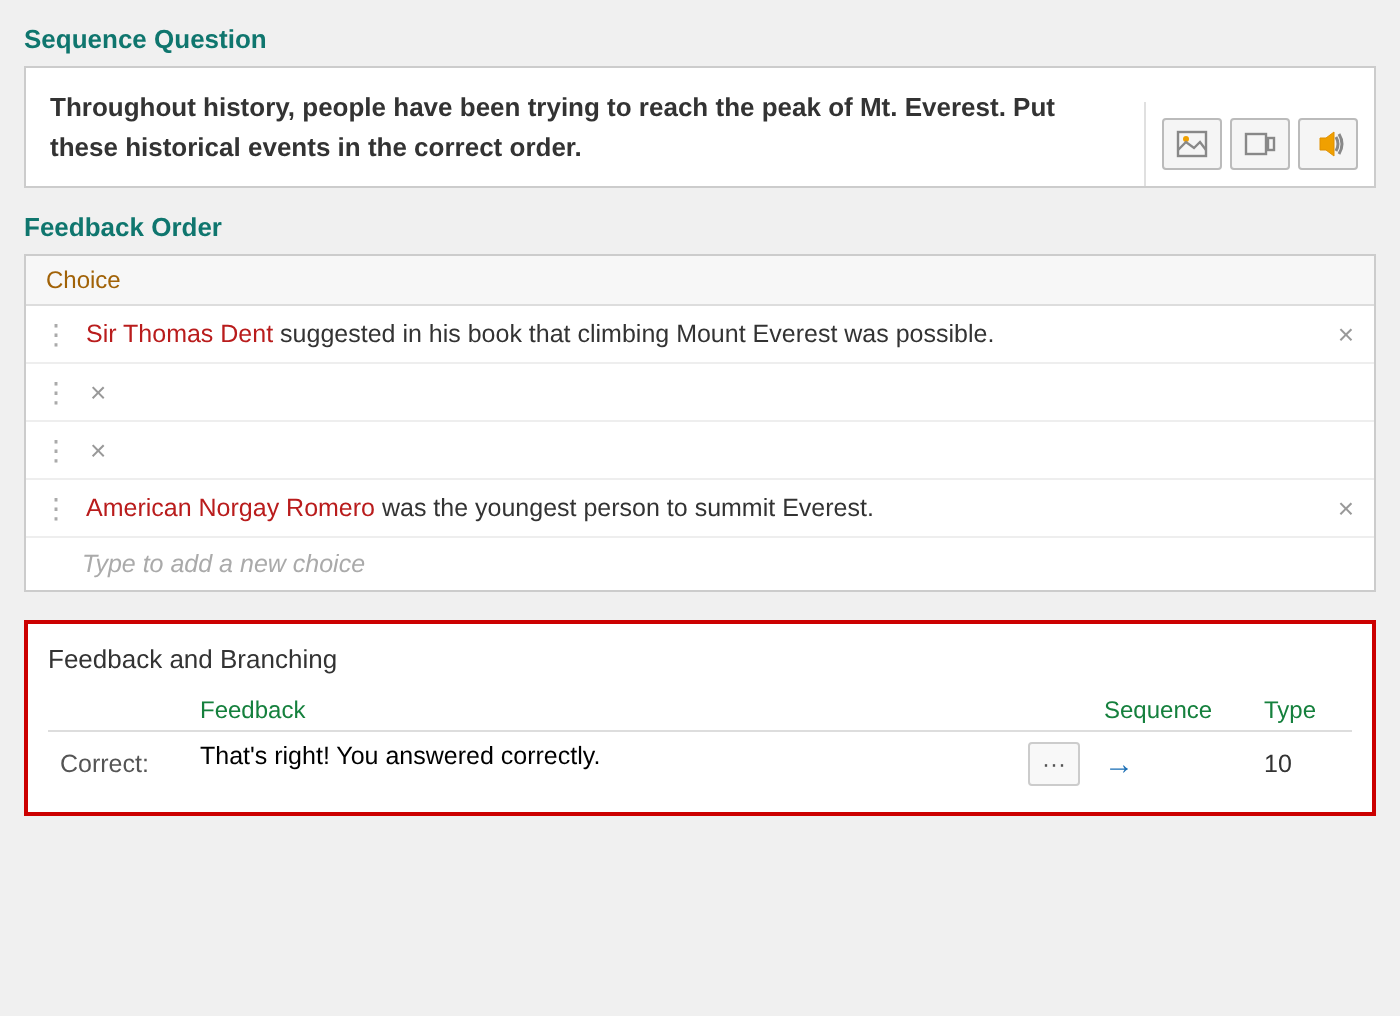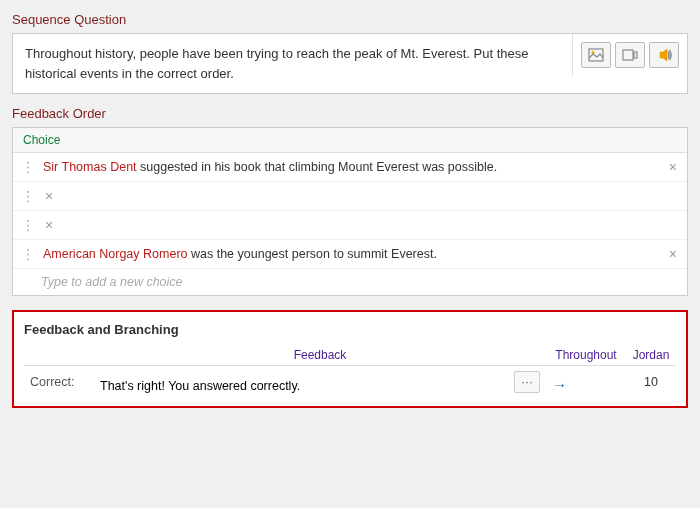--- a/index.html
+++ b/index.html
@@ -12,33 +12,34 @@
       overflow: hidden;
     }
     .outer {
       background: #f0f0f0;
       padding: 12px 12px 12px 12px;
       width: 700px;
       height: 508px;
     }
     .section-label {
       font-size: 13px;
-      font-weight: normal;
-      color: #7f1d1d;
+      font-weight: bold;
+      color: #0f766e;
       margin-bottom: 6px;
     }
     
     .sequence-question {
       background: #fff;
       border: 1px solid #ccc;
       margin-bottom: 12px;
     }
     .sq-inner {
       display: flex;
-      align-items: flex-start;
+      align-items: flex-end;
+      font-weight: bold;
     }
     .sq-text {
       flex: 1;
       padding: 10px 12px;
       font-size: 13px;
       color: #333;
       line-height: 1.5;
     }
     .sq-icons {
       display: flex;
@@ -68,21 +69,21 @@
     .correct-order {
       background: #fff;
       border: 1px solid #ccc;
       margin-bottom: 14px;
     }
     .co-header {
       background: #f7f7f7;
       border-bottom: 1px solid #ddd;
       padding: 5px 10px;
       font-size: 12px;
-      color: #15803d;
+      color: #a16207;
     }
     .co-row {
       display: flex;
       align-items: center;
       border-bottom: 1px solid #eee;
       padding: 6px 8px 6px 4px;
       gap: 4px;
     }
     .co-row:last-child { border-bottom: none; }
     .drag-handle {
@@ -113,33 +114,33 @@
       font-style: italic;
       font-size: 12.5px;
     }
     
     .fb-section {
       border: 2px solid #cc0000;
       background: #fff;
       padding: 10px 10px 8px 10px;
     }
     .fb-title {
-      font-weight: bold;
+      font-weight: normal;
       font-size: 13px;
       color: #333;
       margin-bottom: 8px;
     }
     .fb-table {
       width: 100%;
       border-collapse: collapse;
     }
     .fb-table th {
-      text-align: center;
+      text-align: left;
       font-size: 12px;
-      color: #4c1d95;
+      color: #15803d;
       font-weight: normal;
       padding: 3px 6px;
       border-bottom: 1px solid #ddd;
     }
     .fb-table td {
       padding: 5px 6px;
       font-size: 12.5px;
       vertical-align: middle;
       border-bottom: 1px solid #eee;
     }
@@ -193,24 +194,24 @@
       justify-content: center;
       font-size: 8px;
       color: #555;
       line-height: 1;
     }
     .spinner-up { border-bottom: 1px solid #ccc; }
     .th-feedback { width: auto; }
     .th-branching { width: 80px; text-align: left; }
     .th-score { width: 50px; text-align: right; }
     .td-branching { width: 80px; }
-    .td-score { width: 50px; text-align: center; }
+    .td-score { width: 50px; text-align: left; }
     .td-feedback-inner {
       display: flex;
-      align-items: flex-end;
+      align-items: flex-start;
       gap: 20px;
     }
     .td-feedback-text { flex: 1; }
   </style>
 </head>
 <body>
 
 <div class="outer">
 
   <div class="section-label">Sequence Question</div>
@@ -270,22 +271,22 @@
     <div class="co-add" style="color:#aaa;font-style:italic;">Type to add a new choice</div>
   </div>
 
   <div class="fb-section">
     <div class="fb-title">Feedback and Branching</div>
     <table class="fb-table">
       <thead>
         <tr>
           <th style="width:70px;"></th>
           <th class="th-feedback">Feedback</th>
-          <th class="th-branching">Throughout</th>
-          <th class="th-score">Jordan</th>
+          <th class="th-branching">Sequence</th>
+          <th class="th-score">Type</th>
         </tr>
       </thead>
       <tbody>
 
         <tr>
           <td class="fb-label">Correct:</td>
           <td>
             <div class="td-feedback-inner">
               <span class="td-feedback-text">That's right! You answered correctly.</span>
               <button class="fb-dots-btn">···</button>

